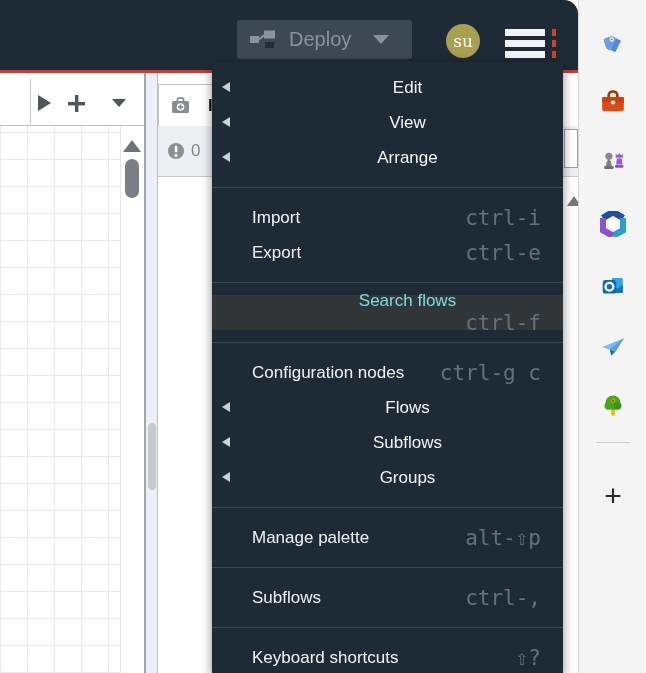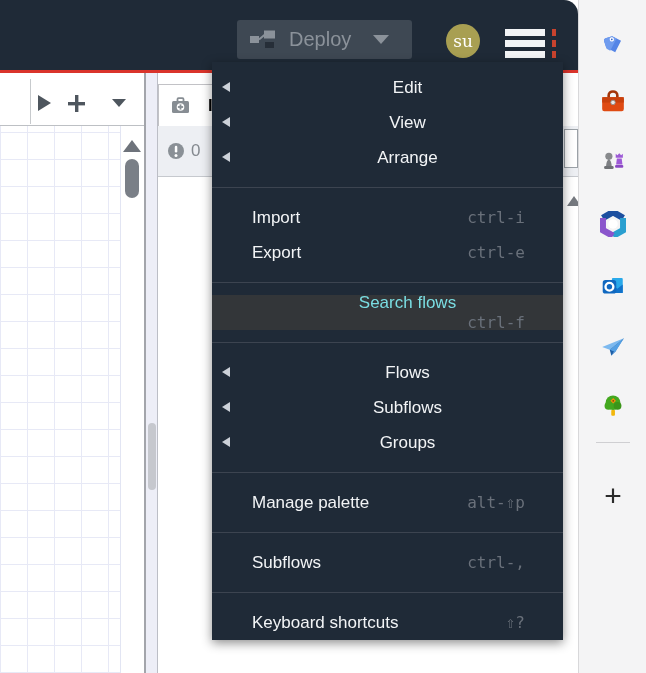--- a/index.html
+++ b/index.html
@@ -64,22 +64,22 @@
 
   
   .menu{position:absolute;left:212px;top:62px;width:351px;background:#1f2a37;z-index:50;
         padding-top:8px;box-shadow:0 3px 10px rgba(0,0,0,.45);}
   .mrow{position:relative;height:35px;display:flex;align-items:center;cursor:pointer;justify-content:center;}
   .mrow.hl{background:#333639;flex-direction:column;}
   .marrow{position:absolute;left:10px;top:12px;width:0;height:0;border-top:5.5px solid transparent;
           border-bottom:5.5px solid transparent;border-right:8px solid #ccd1d8;}
   .mlabel{margin-left:40px;font-size:17px;color:#f2f4f6;}
   .mrow.hl .mlabel{color:#7adde2;}
-  .mshort{margin-left:auto;margin-right:38px;font-family:"DejaVu Sans Mono",monospace;
-          font-size:16px;color:#69707a;}
+  .mshort{margin-left:auto;margin-right:22px;font-family:"DejaVu Sans Mono",monospace;
+          font-size:21px;color:#69707a;}
   .msep{height:1px;background:#3c4450;margin:12px 0;}
 
   
   .edge-side{position:absolute;left:578px;top:0;width:68px;height:673px;background:#f4f4f5;
              border-left:1px solid #d8d8da;z-index:60;}
   .sb-icon{position:absolute;left:50%;transform:translateX(-50%);width:28px;height:28px;
            display:flex;align-items:center;justify-content:center;cursor:pointer;}
   .sb-divider{position:absolute;left:17px;top:442px;width:34px;height:1px;background:#cfcfd2;}
   .sb-plus{position:absolute;left:50%;transform:translateX(-50%);top:482px;font-size:30px;
            font-weight:300;color:#2b2b2b;cursor:pointer;line-height:28px;}
@@ -180,20 +180,24 @@
       <span class="mlabel">Export</span>
       <span class="mshort">ctrl-e</span>
     </div>
     <div class="msep"></div>
     <div class="mrow hl">
       <span class="mlabel">Search flows</span>
       <span class="mshort">ctrl-f</span>
     </div>
     <div class="msep"></div>
     <div class="mrow">
+      <span class="mlabel">Configuration nodes</span>
+      <span class="mshort">ctrl-g c</span>
+    </div>
+    <div class="mrow">
       <span class="marrow"></span>
       <span class="mlabel">Flows</span>
     </div>
     <div class="mrow">
       <span class="marrow"></span>
       <span class="mlabel">Subflows</span>
     </div>
     <div class="mrow">
       <span class="marrow"></span>
       <span class="mlabel">Groups</span>

